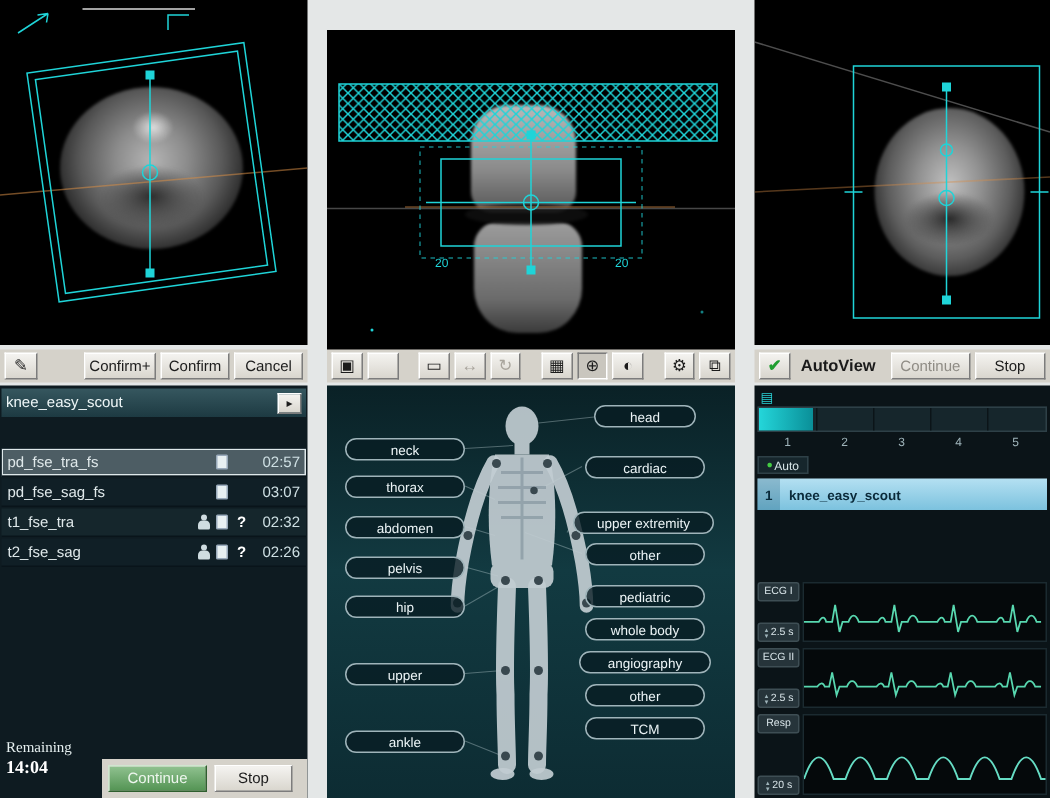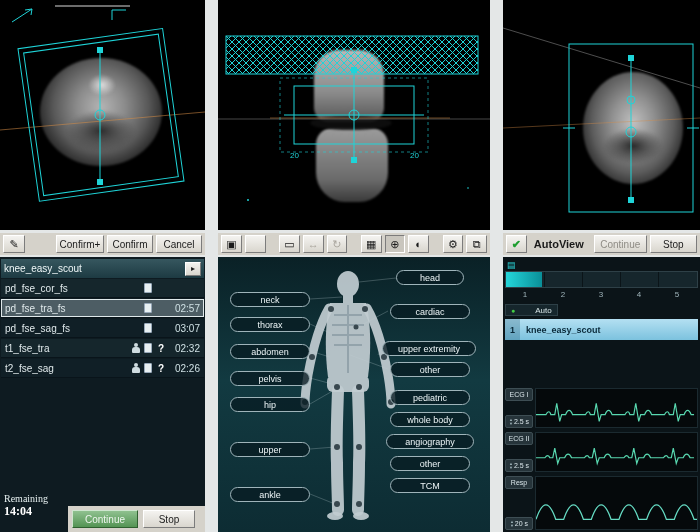--- a/index.html
+++ b/index.html
@@ -2,21 +2,21 @@
 <html><head>
 <meta charset="utf-8">
 <style>
   * { margin:0; padding:0; box-sizing:border-box; }
   body { background:#888; font-family:"Liberation Sans", sans-serif; }
   .screen { position:relative; width:700px; height:532px; background:#e4e7e7; overflow:hidden; }
 
   
   .vp { position:absolute; top:0; height:230px; background:#000; overflow:hidden; }
   .vp1 { left:0; width:205px; }
-  .vp2 { left:218px; width:272px; }
+  .vp2 { left:218px; width:272px;margin-top:20px; }
   .vp3 { left:503px; width:197px; }
   .vp svg { position:absolute; left:0; top:0; }
   .blob { position:absolute; border-radius:50%; filter:blur(1px); }
 
   
   .tb { position:absolute; top:233px; height:22px; background:#d5d2ca; display:flex; align-items:center; padding:0 3px; gap:3px; }
   .tb-left { left:0; width:205px; }
   .tb-mid { left:218px; width:272px; }
   .tb-right { left:503px; width:197px; }
   .btn { height:18px; background:linear-gradient(#f4f3f0,#d9d6ce); border:1px solid;
@@ -68,21 +68,21 @@
 
   
   .p-right { position:absolute; left:503px; top:257px; width:197px; height:275px; background:#0b1418; overflow:hidden; }
   .layers-icon { position:absolute; left:4px; top:3px; color:#2ad4d8; font-size:9px; }
   .qbar { position:absolute; left:2px; top:14px; width:193px; height:17px; background:#16262c; border:1px solid #2e4047; }
   .qfill { position:absolute; left:0; top:0; width:36px; height:100%; background:linear-gradient(90deg,#24d6da,#0a8f98); }
   .qsep { position:absolute; top:0; width:1px; height:100%; background:#0b1418; }
   .qticks { position:absolute; left:2px; top:33px; width:193px; height:10px; }
   .qticks span { position:absolute; color:#9fb4ba; font-size:8px; transform:translateX(-50%); }
   .auto-chip { position:absolute; left:2px; top:47px; height:12px; padding:0 5px; background:#16262c;
-               border:1px solid #2e4047; color:#d8e6e8; font-size:8px; display:flex; align-items:center; gap:20px; }
+               border:1px solid #2e4047; color:#d8e6e8; font-size:8px; display:flex; align-items:center; gap:1px; }
   .auto-dot { color:#44cc44; font-size:7px; }
   .qitem { position:absolute; left:2px; top:62px; width:193px; height:21px;
            background:linear-gradient(#b4e0f2,#7cc2de); display:flex; align-items:center;
            color:#0a2a3a; font-size:9px; font-weight:bold; }
   .qidx { width:15px; height:100%; background:rgba(16,70,100,.25); display:flex; align-items:center; justify-content:center; }
   .qname { padding-left:6px; }
 
   .physio { position:absolute; left:2px; width:193px; display:flex; gap:2px; }
   .pl-col { width:28px; display:flex; flex-direction:column; justify-content:space-between; }
   .pl-box { background:#26343a; border:1px solid #3e4e54; border-radius:2px; color:#d8e4e8;
@@ -204,26 +204,20 @@
     <span class="flexsp"></span>
     <button class="btn textdim" style="width:56px">Continue</button>
     <button class="btn" style="width:50px">Stop</button>
   </div>
 
   <div class="p-left">
     <div class="phead">
       <span>knee_easy_scout</span>
       <button class="btn phead-btn">▸</button>
     </div>
-    <div class="prow" style="top:22px">
-      <span class="pname">pd_fse_cor_fs</span>
-      <span class="page-icon"></span>
-      <span class="pq"></span>
-      <span class="ptime"></span>
-    </div>
     <div class="prow selected" style="top:42px">
       <span class="pname">pd_fse_tra_fs</span>
       <span class="page-icon"></span>
       <span class="pq"></span>
       <span class="ptime">02:57</span>
     </div>
     <div class="prow alt" style="top:62px">
       <span class="pname">pd_fse_sag_fs</span>
       <span class="page-icon"></span>
       <span class="pq"></span>

